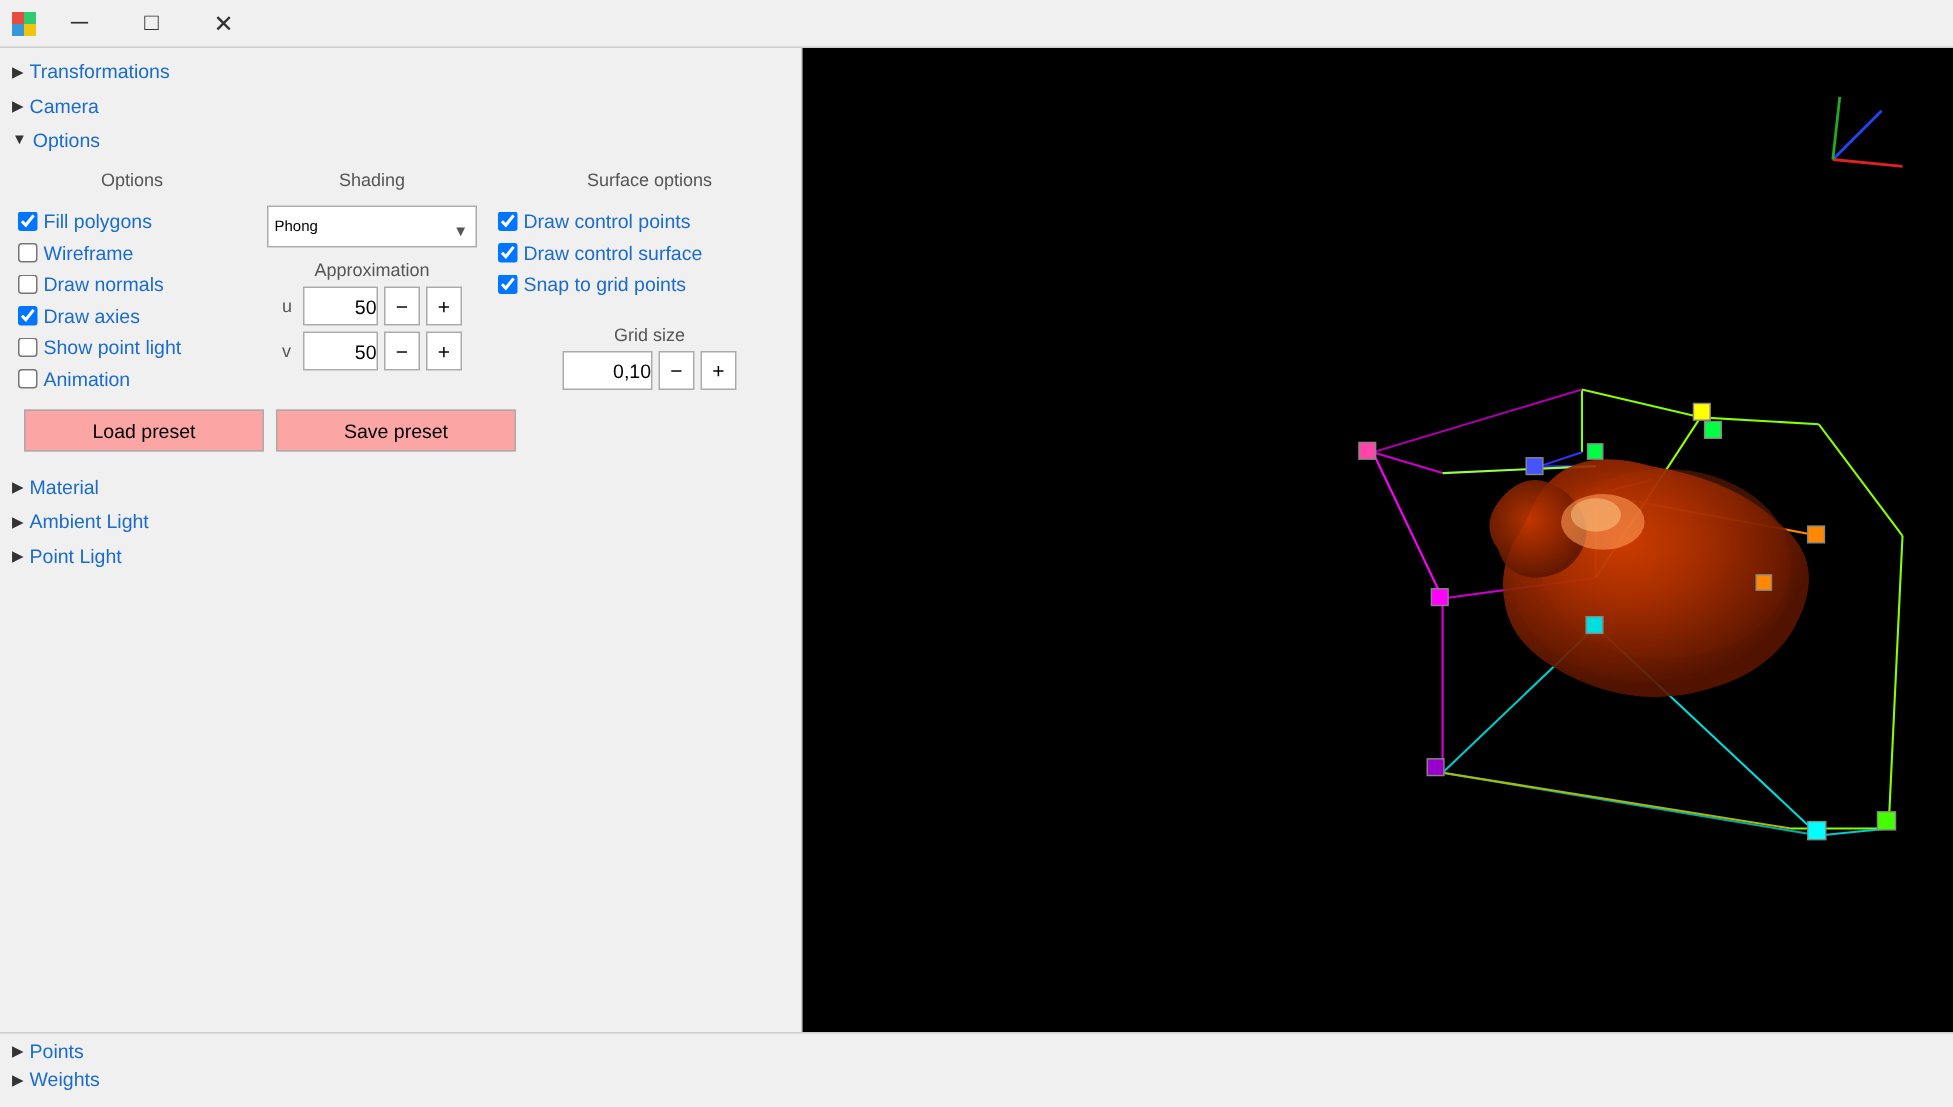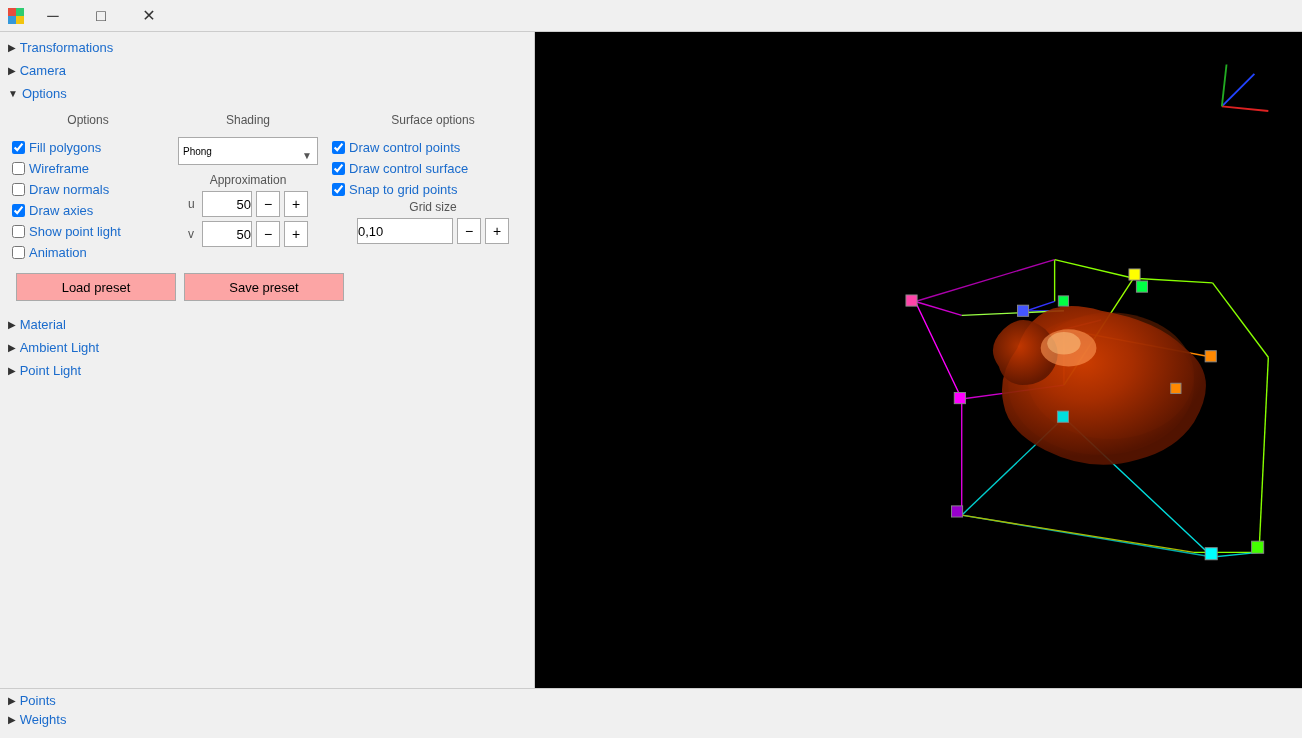--- a/index.html
+++ b/index.html
@@ -184,37 +184,37 @@
     }
 
     .surface-col {
       padding: 2px 4px;
     }
 
     .grid-size-section {
       display: flex;
       flex-direction: column;
       align-items: center;
-      margin-top: 0;
+      margin-top: 16px;
     }
     .grid-size-label {
       font-size: 12px;
       color: #555;
       margin-bottom: 4px;
     }
     .grid-size-row {
       display: flex;
       align-items: center;
       gap: 4px;
     }
     .grid-size-input {
-      width: 96px;
+      width: 60px;
       height: 26px;
       border: 1px solid #aaa;
-      text-align: left;
+      text-align: right;
       font-size: 13px;
     }
 
     .preset-buttons {
       display: flex;
       gap: 8px;
       padding: 8px 8px 4px 8px;
     }
     .preset-btn {
       flex: 1;

